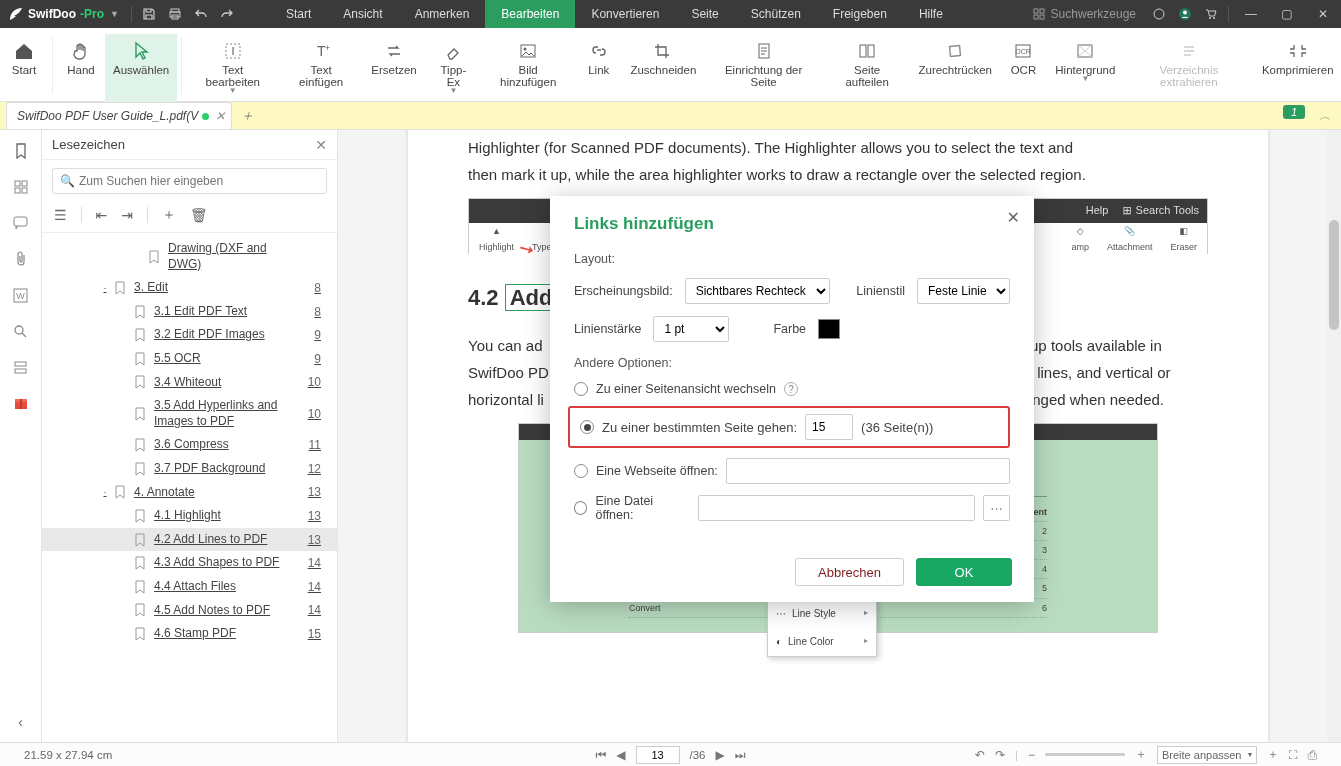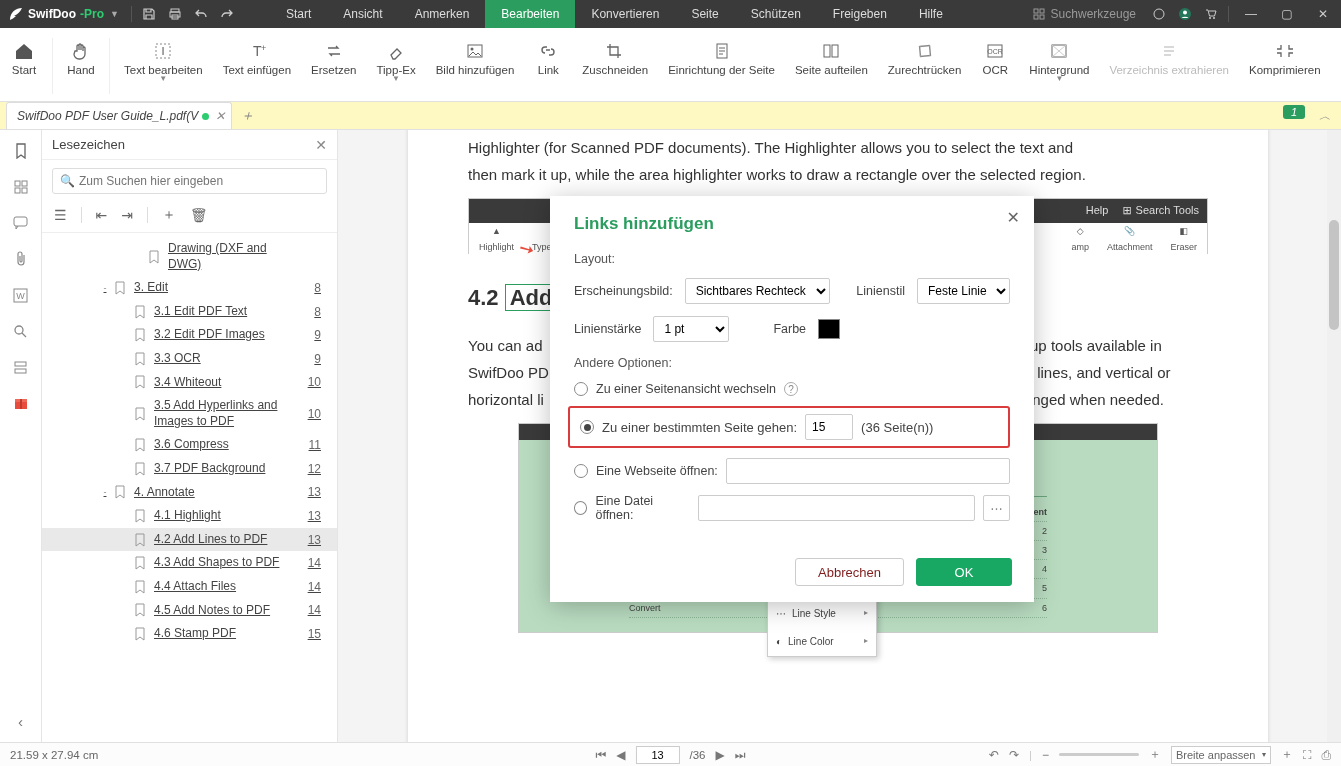--- a/index.html
+++ b/index.html
@@ -113,21 +113,21 @@
 .dialog .page-input { width:48px; }
 .dialog .url-input { flex:1; width:300px;}
 .dialog .file-input { width:390px; }
 .dialog .more-btn { width:28px; height:26px; border:1px solid #ccc; border-radius:2px; display:flex; align-items:center; justify-content:center; cursor:pointer; color:#888;}
 .dialog .btns { position:absolute; bottom:16px; right:22px; display:flex; gap:12px;}
 .dialog .btn { height:28px; padding:0 22px; border-radius:3px; font-size:13px; cursor:pointer; display:flex; align-items:center; justify-content:center;}
 .dialog .btn-cancel { background:#fff; border:1px solid #ccc; color:#7f1d1d;}
 .dialog .btn-ok { background:#18a864; border:1px solid #18a864; color:#fff; min-width:96px;}
 
 
-.statusbar { position:absolute; left:0; right:0; bottom:0; height:24px; border-top:1px solid #e0e0e0; background:#fcfcfc; display:flex; align-items:center; font-size:11.5px; color:#666; padding:0 10px;}
+.statusbar { position:absolute; left:0; right:0; bottom:0; height:24px; border-top:1px solid #e0e0e0; background:#fcfcfc; display:flex; align-items:center; font-size:11.5px; color:#666; padding:0 24px;}
 .statusbar .coords { }
 .statusbar .center-nav { position:absolute; left:50%; transform:translateX(-50%); display:flex; align-items:center; gap:10px;}
 .statusbar .nav-btn { cursor:pointer; color:#777; font-size:12px;}
 .statusbar .pginput { width:44px; height:18px; text-align:center; border:1px solid #ccc; font-size:11px;}
 .statusbar .right-tools { margin-left:auto; display:flex; align-items:center; gap:10px;}
 .statusbar .slider { width:80px; height:3px; background:#ccc; border-radius:2px;}
 .statusbar .zoom-sel { border:1px solid #ccc; height:18px; font-size:11px; padding:0 4px; min-width:100px; background:#fff; display:flex; align-items:center; gap:4px;}
 
 svg { display:block; }
 </style>
@@ -225,20 +225,28 @@
     </div>
   <div class="ribbon-sep"></div>
   <div class="ribbon-btn">
       <div class="r-icon">
         <svg width="20" height="20" viewBox="0 0 20 20">
           <path d="M6 10V5a1 1 0 0 1 2 0v4V4a1 1 0 0 1 2 0v5V5a1 1 0 0 1 2 0v5V7a1 1 0 0 1 2 0v6a5 5 0 0 1-5 5h-1a5 5 0 0 1-5-5l1-3z" fill="none" stroke="#666" stroke-width="1.3"></path>
         </svg>
       </div>
       <span>Hand</span>
     </div>
+  <div class="ribbon-btn selected">
+      <div class="r-icon">
+        <svg width="18" height="20" viewBox="0 0 18 20">
+          <path d="M4 2 L4 16 L8 12 L11 18 L13 17 L10 11 L15 11 Z" fill="none" stroke="#2a9d5f" stroke-width="1.4"></path>
+        </svg>
+      </div>
+      <span>Auswählen</span>
+    </div>
   <div class="ribbon-sep"></div>
   <div class="ribbon-btn">
       <div class="r-icon">
         <svg width="18" height="18" viewBox="0 0 18 18">
           <rect x="2" y="2" width="14" height="14" fill="none" stroke="#888" stroke-dasharray="2 2"></rect>
           <text x="9" y="13" text-anchor="middle" font-size="11" fill="#555">I</text>
         </svg>
       </div>
       <span>Text bearbeiten</span>
       <span class="ddarrow">▼</span>
@@ -484,21 +492,21 @@
           <span class="label">3.2 Edit PDF Images</span>
           <span class="pg">9</span>
         </div>
         <div class="bm-row bm-indent-2">
           <span class="exp"></span>
           <span class="bmicon">
             <svg width="12" height="14" viewBox="0 0 12 14">
               <path d="M2 1h8v12l-4-3-4 3z" fill="none" stroke="#999"></path>
             </svg>
           </span>
-          <span class="label">3.3 OCR</span>
+          <span class="label">5.5 OCR</span>
           <span class="pg">9</span>
         </div>
         <div class="bm-row bm-indent-2">
           <span class="exp"></span>
           <span class="bmicon">
             <svg width="12" height="14" viewBox="0 0 12 14">
               <path d="M2 1h8v12l-4-3-4 3z" fill="none" stroke="#999"></path>
             </svg>
           </span>
           <span class="label">3.4 Whiteout</span>

